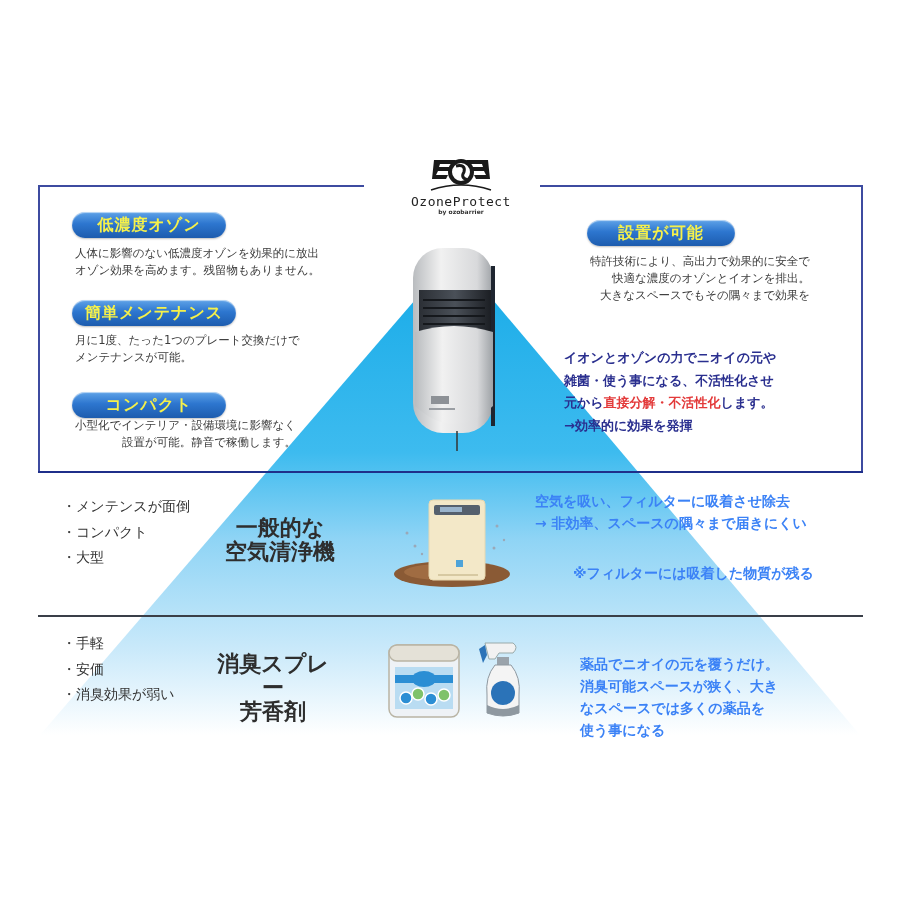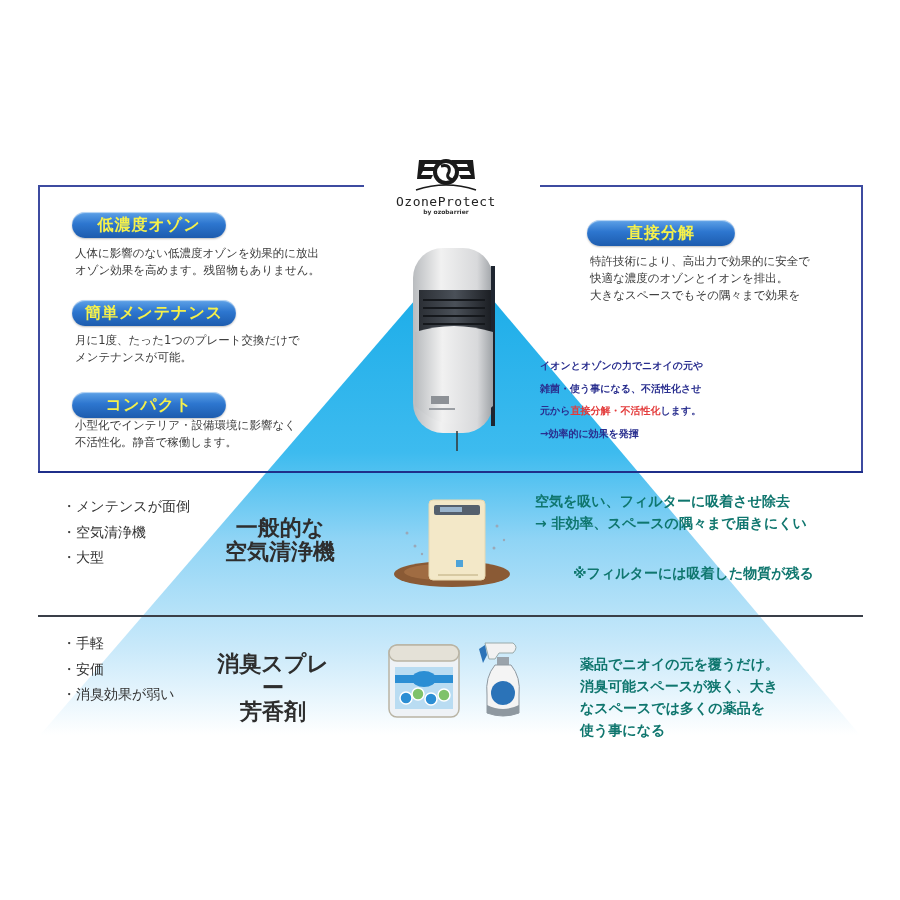--- a/index.html
+++ b/index.html
@@ -9,42 +9,42 @@
     .beam { position: absolute; left: 0; top: 0; width: 900px; height: 900px; pointer-events: none; }
 
     .frame-top-left { position: absolute; left: 38px; top: 185px; width: 326px; height: 2px; background: #3d4ba0; }
     .frame-top-right { position: absolute; left: 540px; top: 185px; width: 323px; height: 2px; background: #3d4ba0; }
     .frame-left { position: absolute; left: 38px; top: 185px; width: 2px; height: 288px; background: #3d4ba0; }
     .frame-right { position: absolute; left: 861px; top: 185px; width: 2px; height: 288px; background: #3d4ba0; }
     .frame-bottom { position: absolute; left: 38px; top: 471px; width: 825px; height: 2px; background: #1f2f8a; }
 
     .divider { position: absolute; left: 38px; top: 615px; width: 825px; height: 2px; background: #3a3f48; }
 
-    .logo { position: absolute; left: 381px; top: 152px; width: 130px; text-align: center; }
+    .logo { position: absolute; left: 396px; top: 152px; width: 130px; text-align: center; }
     .logo-mark { width: 70px; height: 40px; margin: 0 auto; display: block; }
     .logo-name { font-family: "DejaVu Sans Mono", "Liberation Mono", monospace; font-size: 13px; color: #222; letter-spacing: 0.5px; margin-top: 2px; }
     .logo-sub { font-size: 6px; color: #333; font-weight: bold; margin-top: -1px; }
 
     .pill {
       position: absolute; height: 26px; border-radius: 14px;
       background: linear-gradient(#5fa3e8 0%, #2d76cf 45%, #1d5cae 100%);
       box-shadow: inset 0 1px 1px rgba(255,255,255,0.6), 0 1px 2px rgba(0,0,0,0.25);
       color: #f6f14a; font-weight: bold; font-size: 16px; text-align: center; line-height: 26px;
       letter-spacing: 1px;
     }
     .desc { position: absolute; font-size: 11.5px; line-height: 17px; color: #3b3b3b; }
 
     .device { position: absolute; left: 409px; top: 246px; width: 90px; height: 205px; }
 
-    .highlight { position: absolute; left: 540px; top: 347px; font-size: 10px; line-height: 22.5px; font-weight: bold; color: #2a2f8f; margin-top: 8px; }
+    .highlight { position: absolute; left: 564px; top: 347px; font-size: 13px; line-height: 22.5px; font-weight: bold; color: #2a2f8f; }
     .highlight .red { color: #e33a3a; }
 
     .cons { position: absolute; left: 62px; top: 494px; font-size: 14px; line-height: 25.5px; color: #333; }
     .label-center { position: absolute; font-size: 22px; line-height: 24px; font-weight: bold; color: #2e2e2e; text-align: center; }
-    .right-text { position: absolute; font-size: 14px; line-height: 22px; font-weight: bold; color: #0f766e; }
+    .right-text { position: absolute; font-size: 14px; line-height: 22px; font-weight: bold; color: #3b82f6; }
 
     .purifier { position: absolute; left: 382px; top: 488px; width: 140px; height: 100px; }
     .products { position: absolute; left: 385px; top: 635px; width: 150px; height: 85px; }
   </style>
 </head>
 <body>
 
 <svg class="beam" viewBox="0 0 900 900">
   <defs>
     <linearGradient id="beamGrad" x1="0" y1="0" x2="0" y2="1">
@@ -83,27 +83,27 @@
   <div>オゾン効果を高めます。残留物もありません。</div>
 </div>
 
 <div class="pill" style="left:72px; top:300px; width:164px;">簡単メンテナンス</div>
 <div class="desc" style="left:75px; top:332px;">
   <div>月に1度、たった1つのプレート交換だけで</div>
   <div>メンテナンスが可能。</div>
 </div>
 
 <div class="pill" style="left:72px; top:392px; width:154px;">コンパクト</div>
-<div class="desc" style="left:75px; top:417px;">
+<div class="desc" style="left:75px; top:417px;text-align:right;">
   <div>小型化でインテリア・設備環境に影響なく</div>
-  <div>不活性化。静音で稼働します。</div>
-</div>
-
-<div class="pill" style="left:587px; top:220px; width:148px;">直接分解</div>
-<div class="desc" style="left:590px; top:253px;">
+  <div>設置が可能。静音で稼働します。</div>
+</div>
+
+<div class="pill" style="left:587px; top:220px; width:148px;">設置が可能</div>
+<div class="desc" style="left:590px; top:253px;text-align:right;">
   <div>特許技術により、高出力で効果的に安全で</div>
   <div>快適な濃度のオゾンとイオンを排出。</div>
   <div>大きなスペースでもその隅々まで効果を</div>
 </div>
 
 <svg class="device" viewBox="0 0 90 205">
   <defs>
     <linearGradient id="bodyGrad" x1="0" x2="1">
       <stop offset="0" stop-color="#b9bcbf"></stop>
       <stop offset="0.35" stop-color="#f1f1f1"></stop>
@@ -133,21 +133,21 @@
 
 <div class="highlight">
   <div>イオンとオゾンの力でニオイの元や</div>
   <div>雑菌・使う事になる、不活性化させ</div>
   <div><span>元から</span><span class="red">直接分解・不活性化</span><span>します。</span></div>
   <div>→効率的に効果を発揮</div>
 </div>
 
 <div class="cons">
   <div>・メンテンスが面倒</div>
-  <div>・空気清浄機</div>
+  <div>・コンパクト</div>
   <div>・大型</div>
 </div>
 <div class="label-center" style="left:215px; top:516px; width:130px;">
   <div>一般的な</div>
   <div>空気清浄機</div>
 </div>
 
 <svg class="purifier" viewBox="0 0 140 100">
   <ellipse cx="70" cy="86" rx="58" ry="13" fill="#8a5a35"></ellipse>
   <ellipse cx="62" cy="84" rx="40" ry="8" fill="#a06c42"></ellipse>

